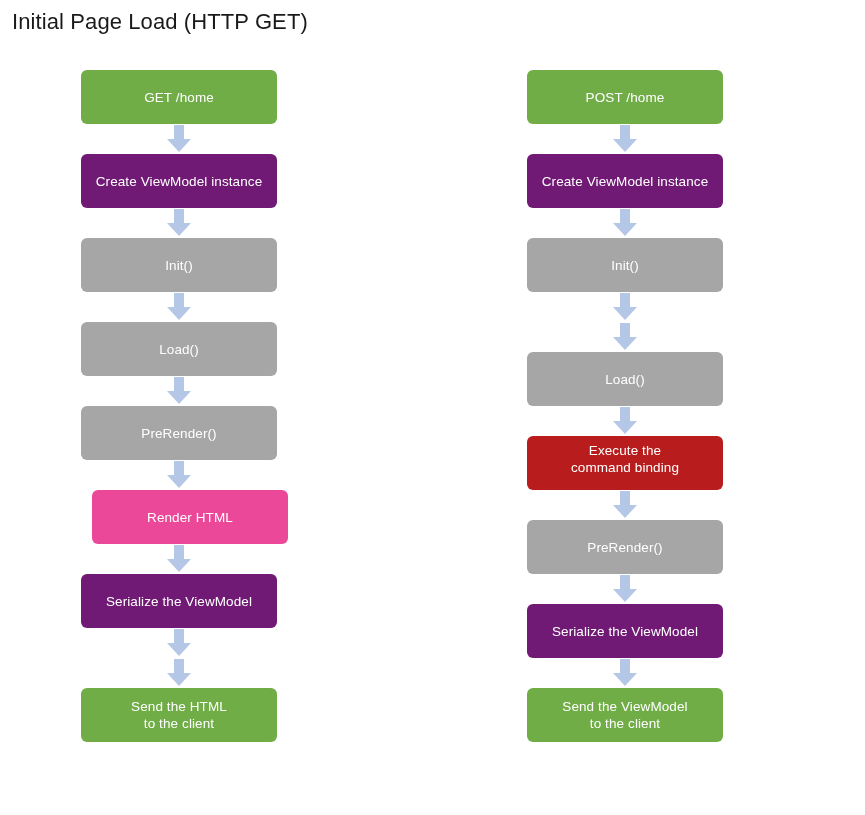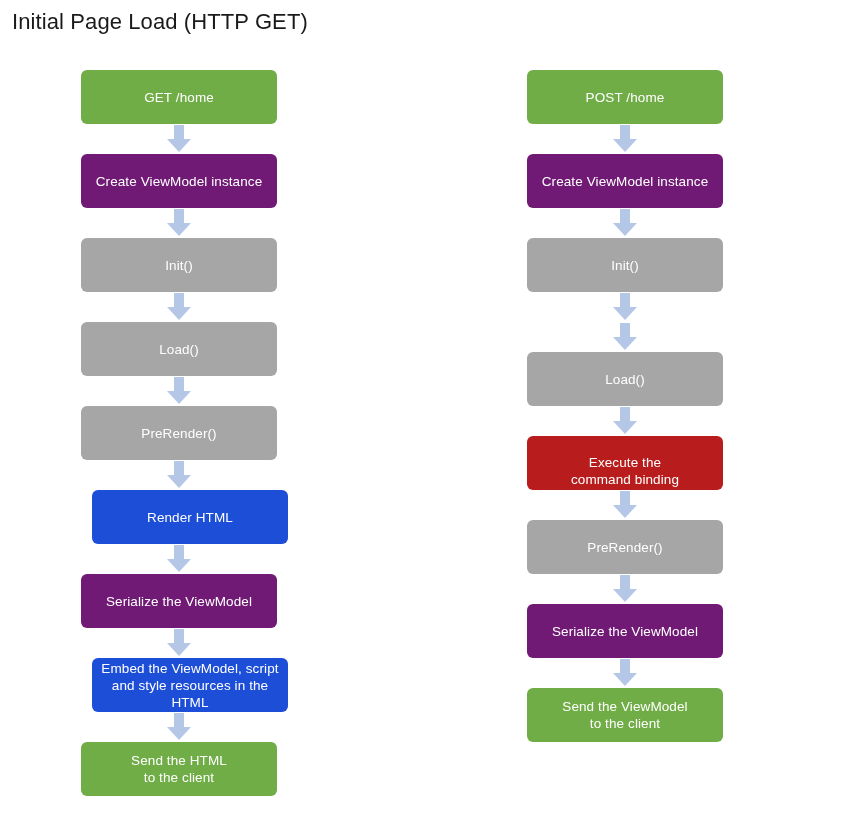--- a/index.html
+++ b/index.html
@@ -60,32 +60,32 @@
     height: 54px;
     border-radius: 6px;
     box-sizing: border-box;
     display: flex;
     align-items: center;
     justify-content: center;
     text-align: center;
     color: #ffffff;
     font-size: 13.5px;
     line-height: 17px;
-    padding: 2px 6px;
+    padding: 14px 6px;
     letter-spacing: 0.1px;
   }
   .node-label {
     display: block;
     white-space: pre-line;
   }
 
   .node.green  { background: #70AD47; }
   .node.orange { background: #701a75; }
   .node.gray   { background: #A6A6A6; }
-  .node.blue   { background: #1d4ed8; margin-left: 22px; }
+  .node.blue   { background: #ec4899; margin-left: 22px; }
   .node.lightblue { background: #b91c1c; align-items: flex-end; }
 
   .connector {
     width: 196px;
     height: 30px;
     display: flex;
     align-items: center;
     justify-content: center;
   }
   .arrow-svg {
@@ -149,24 +149,20 @@
           </svg>
         </div>
         <div class="node orange">
           <span class="node-label">Serialize the ViewModel</span>
         </div>
         <div class="connector">
           <svg class="arrow-svg" width="28" height="28" viewBox="0 0 28 28">
             <polygon points="9,0 19,0 19,14 26,14 14,27 2,14 9,14" fill="#B4C7E7"></polygon>
           </svg>
         </div>
-        <div class="node blue">
-          <span class="node-label">Embed the ViewModel, script
-and style resources in the HTML</span>
-        </div>
         <div class="connector">
           <svg class="arrow-svg" width="28" height="28" viewBox="0 0 28 28">
             <polygon points="9,0 19,0 19,14 26,14 14,27 2,14 9,14" fill="#B4C7E7"></polygon>
           </svg>
         </div>
         <div class="node green">
           <span class="node-label">Send the HTML
 to the client</span>
         </div>
       </div>

